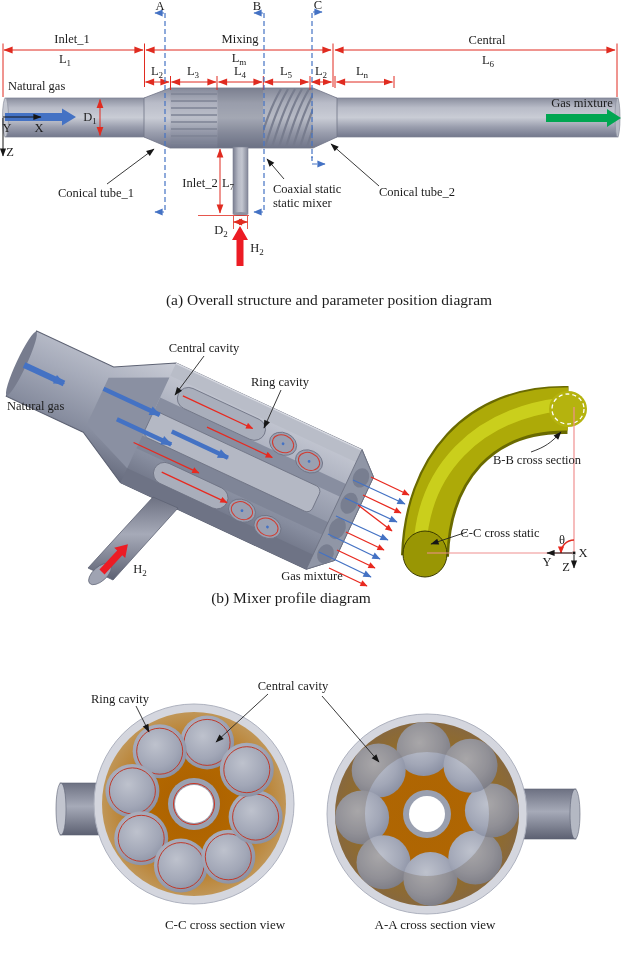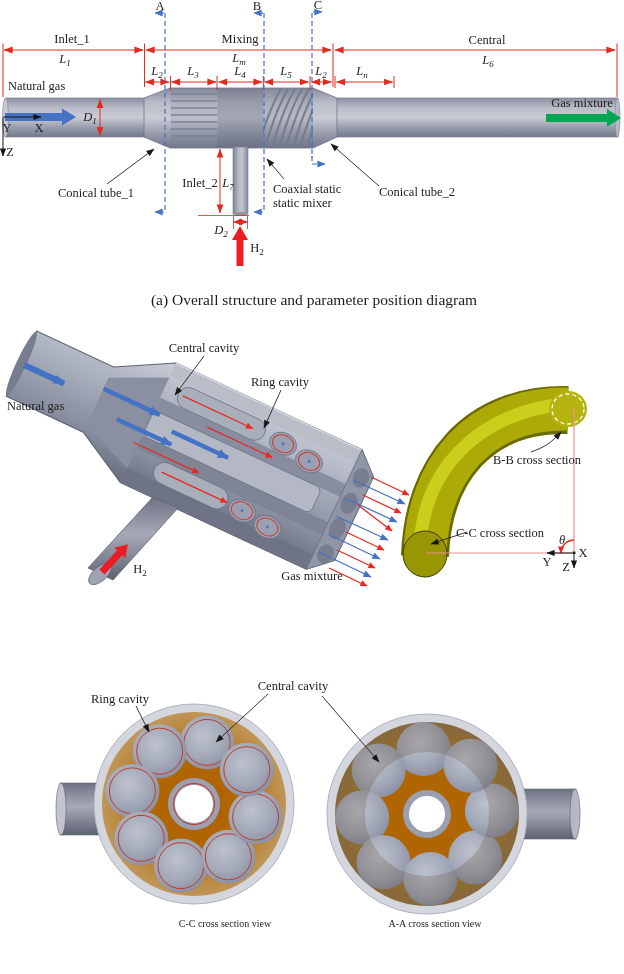--- a/index.html
+++ b/index.html
@@ -2,23 +2,23 @@
 <html style="--dimension-red: #e02b20; --section-blue: #4472c4; --flow-blue: #4472c4; --flow-red: #e8291f; --gas-mixture-green: #00a651; --h2-red: #ec1c24; --body-gray: #a9aebc; --tube-yellow: #adaa08; --cavity-orange: #b06000; --axis-red: #f09090; --text-black: #1c1c1c;"><head>
 <meta charset="utf-8">
 <style>
   html,body{margin:0;padding:0;background:#fff;}
   #fig{position:relative;width:624px;height:974px;background:#fff;overflow:hidden;
        font-family:"Liberation Serif","DejaVu Serif",serif;}
   #gfx{position:absolute;left:0;top:0;}
   .lbl{position:absolute;font-size:12.5px;color:#1c1c1c;white-space:nowrap;
        transform:translate(-50%,-50%);line-height:1;z-index:5;}
   .la{transform:translate(0,-50%);text-align:right;}
-  .dim{font-style:italic;}
+  .dim{}
   .cap{font-size:15.5px;}
-  .subcap{font-size:10px;text-align:center;}
+  .subcap{font-size:13px;text-align:center;}
   .lbl sub{font-size:9px;line-height:0;}
 </style>
 </head>
 <body>
 
 <div id="fig">
 
 <svg id="gfx" width="624" height="974" viewBox="0 0 624 974">
   <defs>
     <linearGradient id="gPipe" x1="0" y1="0" x2="0" y2="1">
@@ -363,30 +363,31 @@
 <span class="lbl" style="left:39px;top:128px">X</span>
 <span class="lbl" style="left:10px;top:152px">Z</span>
 <span class="lbl" style="left:96px;top:193px">Conical tube_1</span>
 <span class="lbl" style="left:200px;top:183px">Inlet_2</span>
 <span class="lbl dim" style="left:228px;top:183px"><span>L</span><sub>7</sub></span>
 <span class="lbl dim" style="left:221px;top:230px"><span>D</span><sub>2</sub></span>
 <span class="lbl" style="left:257px;top:248px"><span>H</span><sub>2</sub></span>
 <span class="lbl la" style="left:273px;top:189px">Coaxial static</span>
 <span class="lbl la" style="left:273px;top:203px">static mixer</span>
 <span class="lbl" style="left:417px;top:192px">Conical tube_2</span>
-<span class="lbl cap" style="left:314px;top:300px">(a) Overall structure and parameter position diagram</span>
+<span class="lbl cap" style="left:329px;top:300px">(a) Overall structure and parameter position diagram</span>
 
 <span class="lbl" style="left:204px;top:348px">Central cavity</span>
 <span class="lbl" style="left:280px;top:382px">Ring cavity</span>
 <span class="lbl la" style="left:7px;top:406px">Natural gas</span>
 <span class="lbl" style="left:140px;top:569px"><span>H</span><sub>2</sub></span>
 <span class="lbl" style="left:312px;top:576px">Gas mixture</span>
+<span class="lbl cap" style="left:291px;top:598px">(b) Mixer profile diagram</span>
 
 <span class="lbl" style="left:537px;top:460px">B-B cross section</span>
-<span class="lbl" style="left:500px;top:533px">C-C cross section</span>
+<span class="lbl" style="left:500px;top:533px">C-C cross static</span>
 <span class="lbl dim" style="left:562px;top:540px">θ</span>
 <span class="lbl" style="left:583px;top:553px">X</span>
 <span class="lbl" style="left:547px;top:562px">Y</span>
 <span class="lbl" style="left:566px;top:567px">Z</span>
 
 <span class="lbl" style="left:120px;top:699px">Ring cavity</span>
 <span class="lbl" style="left:293px;top:686px">Central cavity</span>
 <span class="lbl subcap" style="left:225px;top:924px">C-C cross section view</span>
 <span class="lbl subcap" style="left:435px;top:924px">A-A cross section view</span>
 

